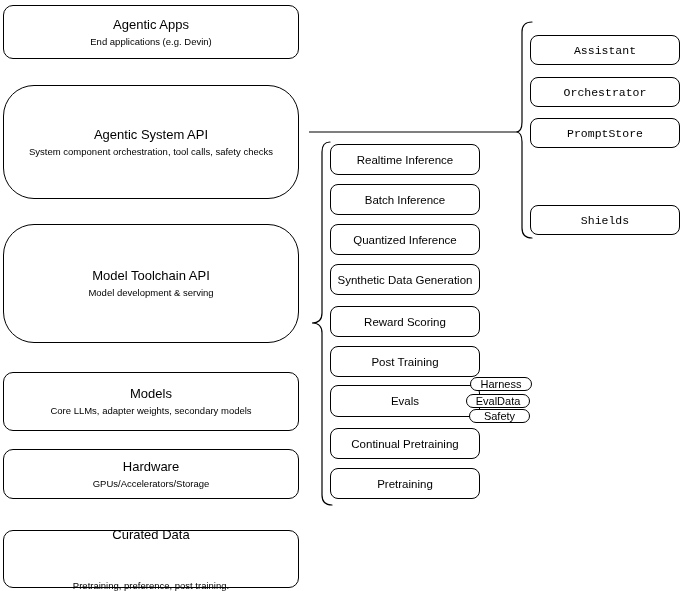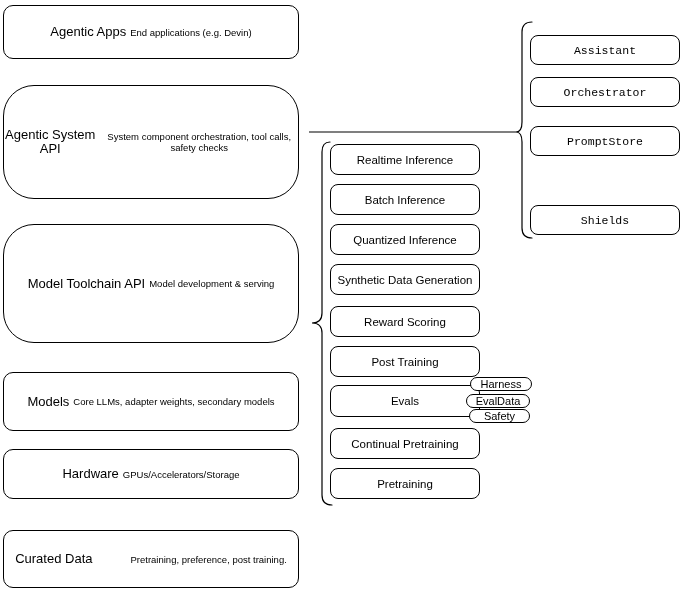--- a/index.html
+++ b/index.html
@@ -10,21 +10,21 @@
     font-family:"Liberation Sans", sans-serif;
     color:#000;
     overflow:hidden;
   }
   .node{
     position:absolute;
     box-sizing:border-box;
     background:#fff;
     border:1px solid #000;
     display:flex;
-    flex-direction:row;
+    flex-direction:column;
     align-items:center;
     justify-content:center;
     text-align:center;
   }
   .stack-node{
     left:3px;width:296px;
     border-radius:10px;
     gap:4px;
   }
   .stack-node .title{font-size:13px;line-height:14px;}
@@ -132,20 +132,20 @@
   <div class="pill" style="left:469px;top:409px;width:61px;height:14px;">
     <span>Safety</span>
   </div>
 
   <div class="node right-node" style="top:35px;">
     <span>Assistant</span>
   </div>
   <div class="node right-node" style="top:77px;">
     <span>Orchestrator</span>
   </div>
-  <div class="node right-node" style="top:118px;margin-top:8px;">
+  <div class="node right-node" style="top:118px;">
     <span>PromptStore</span>
   </div>
   <div class="node right-node" style="top:205px;align-items:center;">
     <span>Shields</span>
   </div>
 
 </div>
 
 </body></html>

